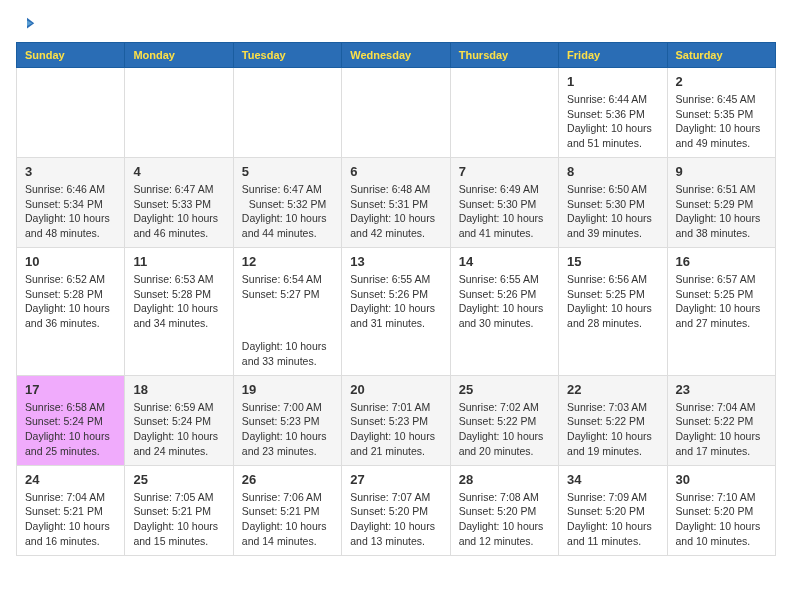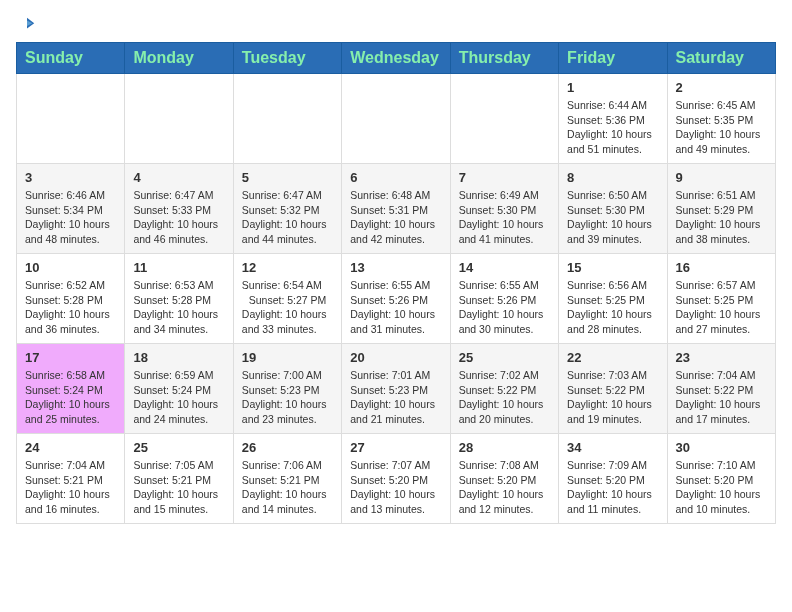--- a/index.html
+++ b/index.html
@@ -42,24 +42,24 @@
       font-size: 15px;
       color: #555;
     }
     .calendar-table {
       width: 100%;
       border-collapse: collapse;
       table-layout: fixed;
     }
     .calendar-table th {
       background: #2a6db5;
-      color: #86efac;
+      color: #fde047;
       text-align: left;
       padding: 6px 8px;
-      font-size: 16px;
+      font-size: 11px;
       font-weight: bold;
       border: 1px solid #1a5da0;
     }
     .calendar-table td {
       vertical-align: top;
       padding: 6px 8px;
       font-size: 10.5px;
       color: #333;
       border: 1px solid #ddd;
       height: 90px;
@@ -156,21 +156,21 @@
           <div class="day-info">
             <span style="display: block;">Sunrise: 6:47 AM</span>
             <span style="display: block;">Sunset: 5:33 PM</span>
             <span style="display: block;">Daylight: 10 hours and 46 minutes.</span>
           </div>
         </td>
         <td style="background: rgb(245, 245, 245);">
           <span class="day-number">5</span>
           <div class="day-info">
             <span style="display: block;">Sunrise: 6:47 AM</span>
-            <span style="display: block;">Sunset: 5:32 PM</span>
+            <span style="display: block; text-align: center;">Sunset: 5:32 PM</span>
             <span style="display: block;">Daylight: 10 hours and 44 minutes.</span>
           </div>
         </td>
         <td style="background: rgb(245, 245, 245);">
           <span class="day-number">6</span>
           <div class="day-info">
             <span style="display: block;">Sunrise: 6:48 AM</span>
             <span style="display: block;">Sunset: 5:31 PM</span>
             <span style="display: block;">Daylight: 10 hours and 42 minutes.</span>
           </div>
@@ -214,22 +214,22 @@
           <div class="day-info">
             <span style="display: block;">Sunrise: 6:53 AM</span>
             <span style="display: block;">Sunset: 5:28 PM</span>
             <span style="display: block;">Daylight: 10 hours and 34 minutes.</span>
           </div>
         </td>
         <td>
           <span class="day-number">12</span>
           <div class="day-info">
             <span style="display: block;">Sunrise: 6:54 AM</span>
-            <span style="display: block; text-align: center;">Sunset: 5:27 PM</span>
-            <span style="display: block;">Daylight: 10 hours and 33 minutes.</span>
+            <span style="display: block;">Sunset: 5:27 PM</span>
+            <span style="display: block; margin-top: 38px;">Daylight: 10 hours and 33 minutes.</span>
           </div>
         </td>
         <td>
           <span class="day-number">13</span>
           <div class="day-info">
             <span style="display: block;">Sunrise: 6:55 AM</span>
             <span style="display: block;">Sunset: 5:26 PM</span>
             <span style="display: block;">Daylight: 10 hours and 31 minutes.</span>
           </div>
         </td>

